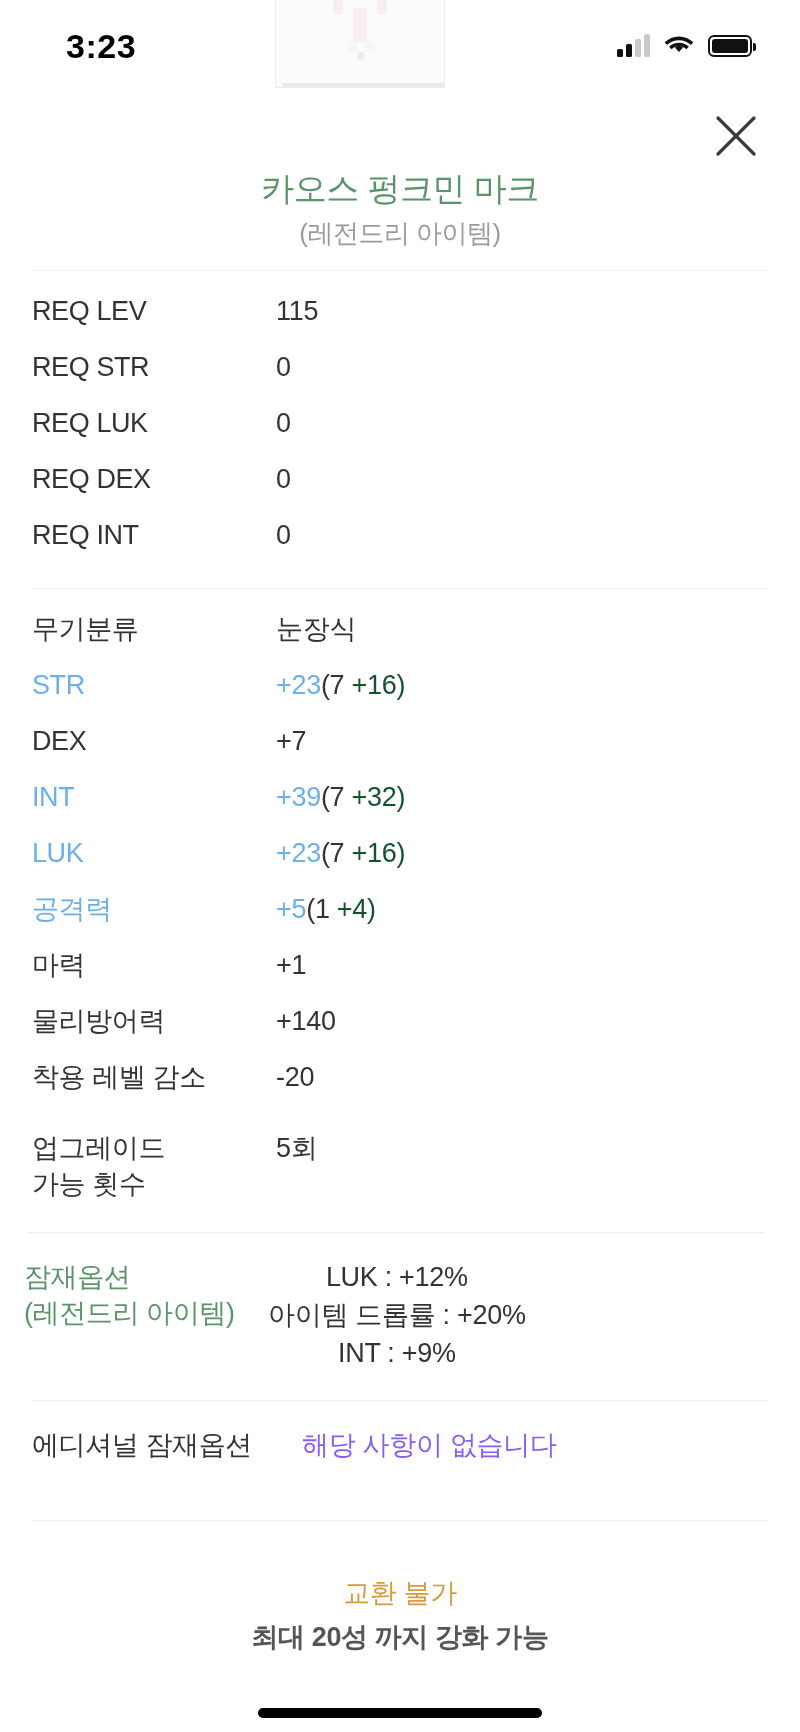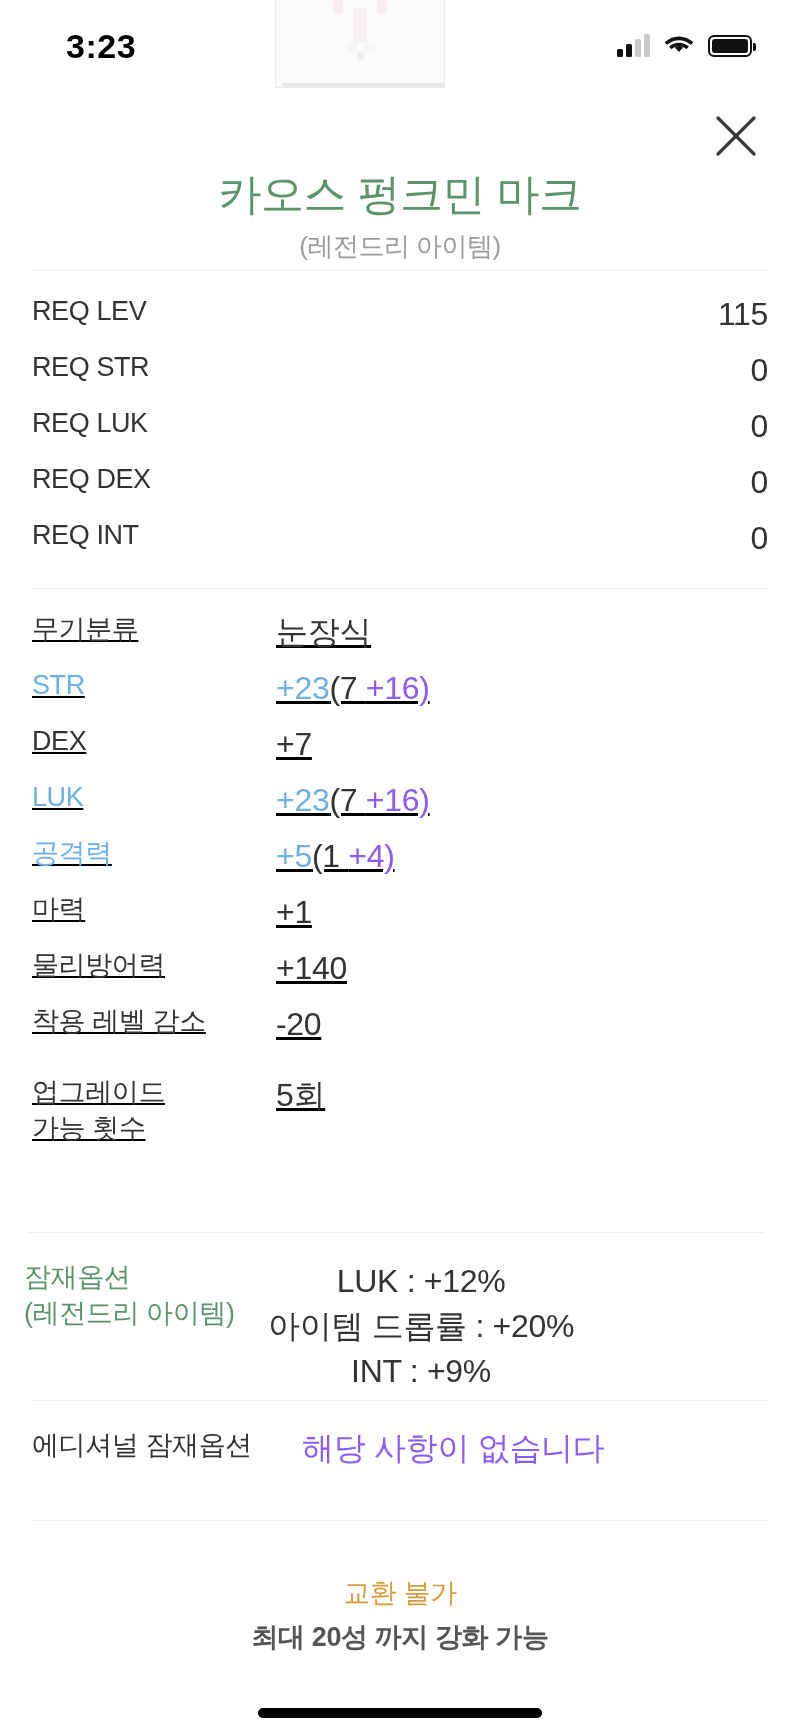--- a/index.html
+++ b/index.html
@@ -118,21 +118,21 @@
 
   
   .title-block {
     position: absolute;
     top: 168px;
     left: 0;
     width: 800px;
     text-align: center;
   }
   .item-title {
-    font-size: 43px;
+    font-size: 33px;
     color: #5a9469;
     letter-spacing: -0.5px;
     line-height: 1.25;
   }
   .item-grade {
     margin-top: 7px;
     font-size: 26px;
     color: #9b9b9b;
     letter-spacing: -0.5px;
   }
@@ -158,40 +158,40 @@
   }
   .row .label {
     width: 244px;
     flex: 0 0 244px;
     font-size: 27px;
     color: #333333;
     letter-spacing: -0.4px;
     line-height: 1.35;
   }
   .row .value {
-    font-size: 32px;
+    font-size: 27px;
     color: #333333;
     letter-spacing: -0.3px;
     line-height: 1.35;
   }
 
   .label.blue, .value .total { color: #6bb0e8; }
   .value .base { color: #333333; }
-  .value .bonus { color: #8b5cf6; }
+  .value .bonus { color: #14532d; }
 
   .label.green { color: #5a9469; }
   .value.red { color: #8b5cf6; }
   .value.multiline { line-height: 1.4; text-align: center; }
 
   
   #req-section { top: 270px; }
-  #req-section .row { min-height: 56px; justify-content: space-between; }
-
-  
-  #stats-section { top: 588px; text-decoration: underline; }
+  #req-section .row { min-height: 56px; }
+
+  
+  #stats-section { top: 588px; }
   #stats-section .row { min-height: 56px; }
 
   
   #potential-section { top: 1232px; padding-left: 24px; }
   
   #additional-section { top: 1400px; }
   
   #footer-section { top: 1520px; }
 
   .note {
@@ -306,20 +306,24 @@
     <div class="row">
       <div class="label blue">STR</div>
       <div class="value"><span class="total">+23</span><span class="base">(7 </span><span class="bonus">+16)</span></div>
     </div>
 
     <div class="row">
       <div class="label">DEX</div>
       <div class="value">+7</div>
     </div>
 
+    <div class="row">
+      <div class="label blue">INT</div>
+      <div class="value"><span class="total">+39</span><span class="base">(7 </span><span class="bonus">+32)</span></div>
+    </div>
 
     <div class="row">
       <div class="label blue">LUK</div>
       <div class="value"><span class="total">+23</span><span class="base">(7 </span><span class="bonus">+16)</span></div>
     </div>
 
     <div class="row">
       <div class="label blue">공격력</div>
       <div class="value"><span class="total">+5</span><span class="base">(1 </span><span class="bonus">+4)</span></div>
     </div>

